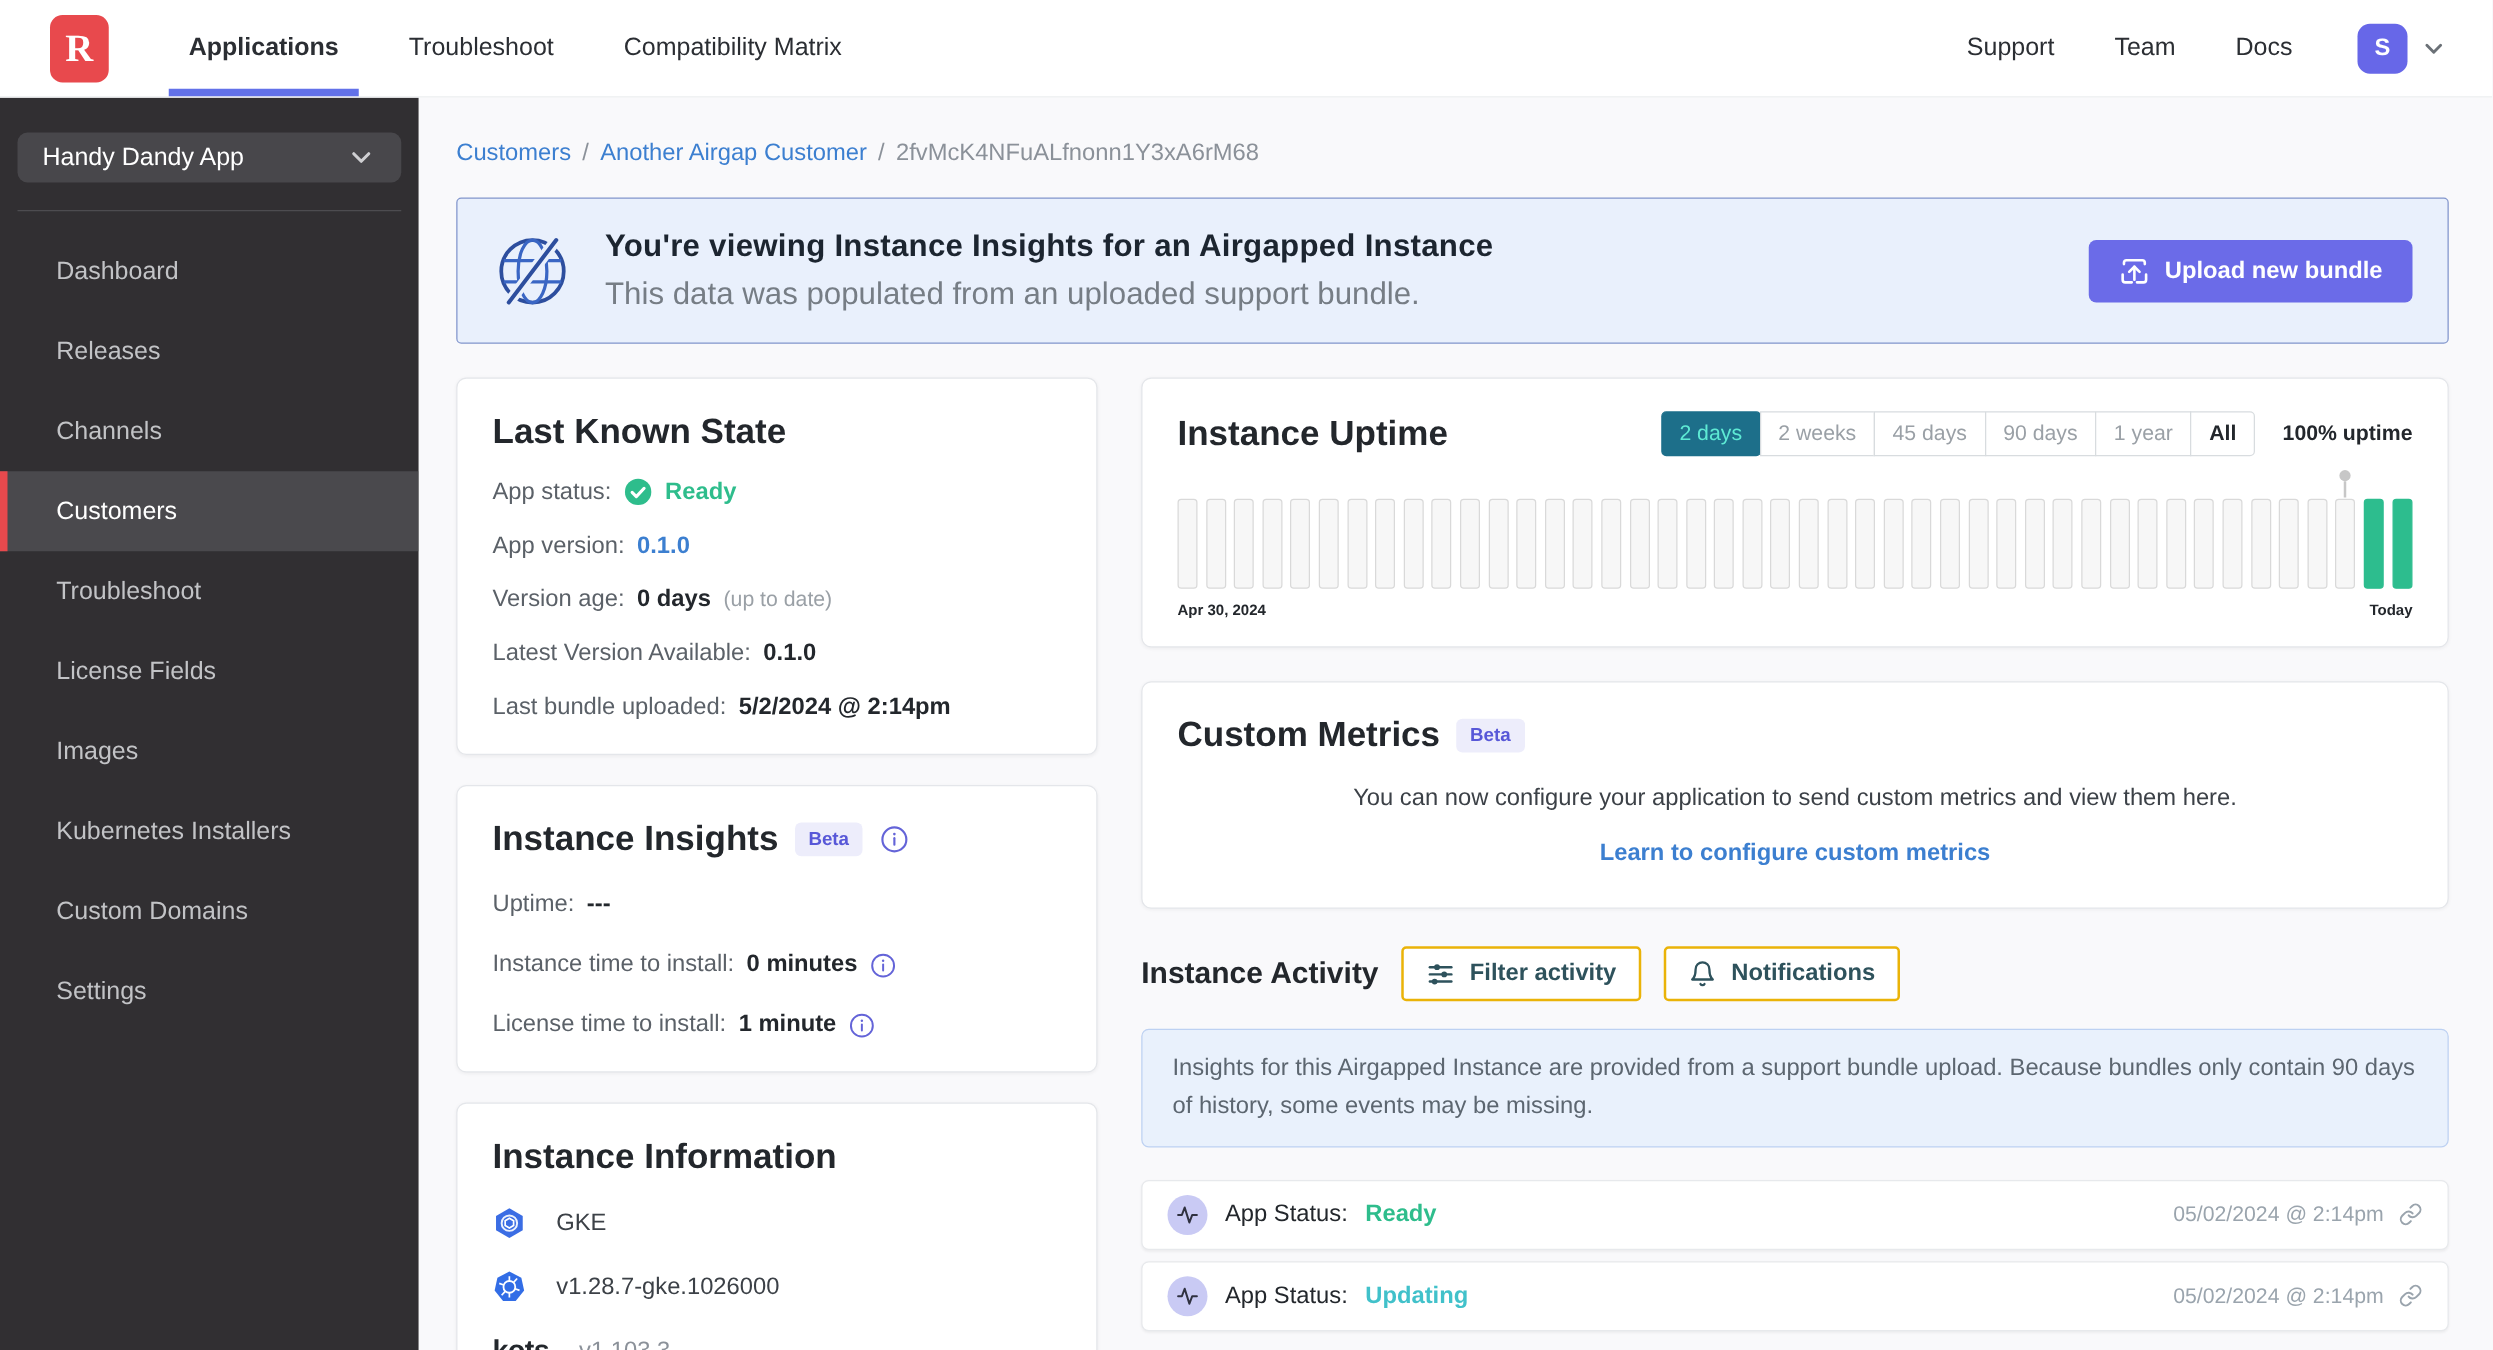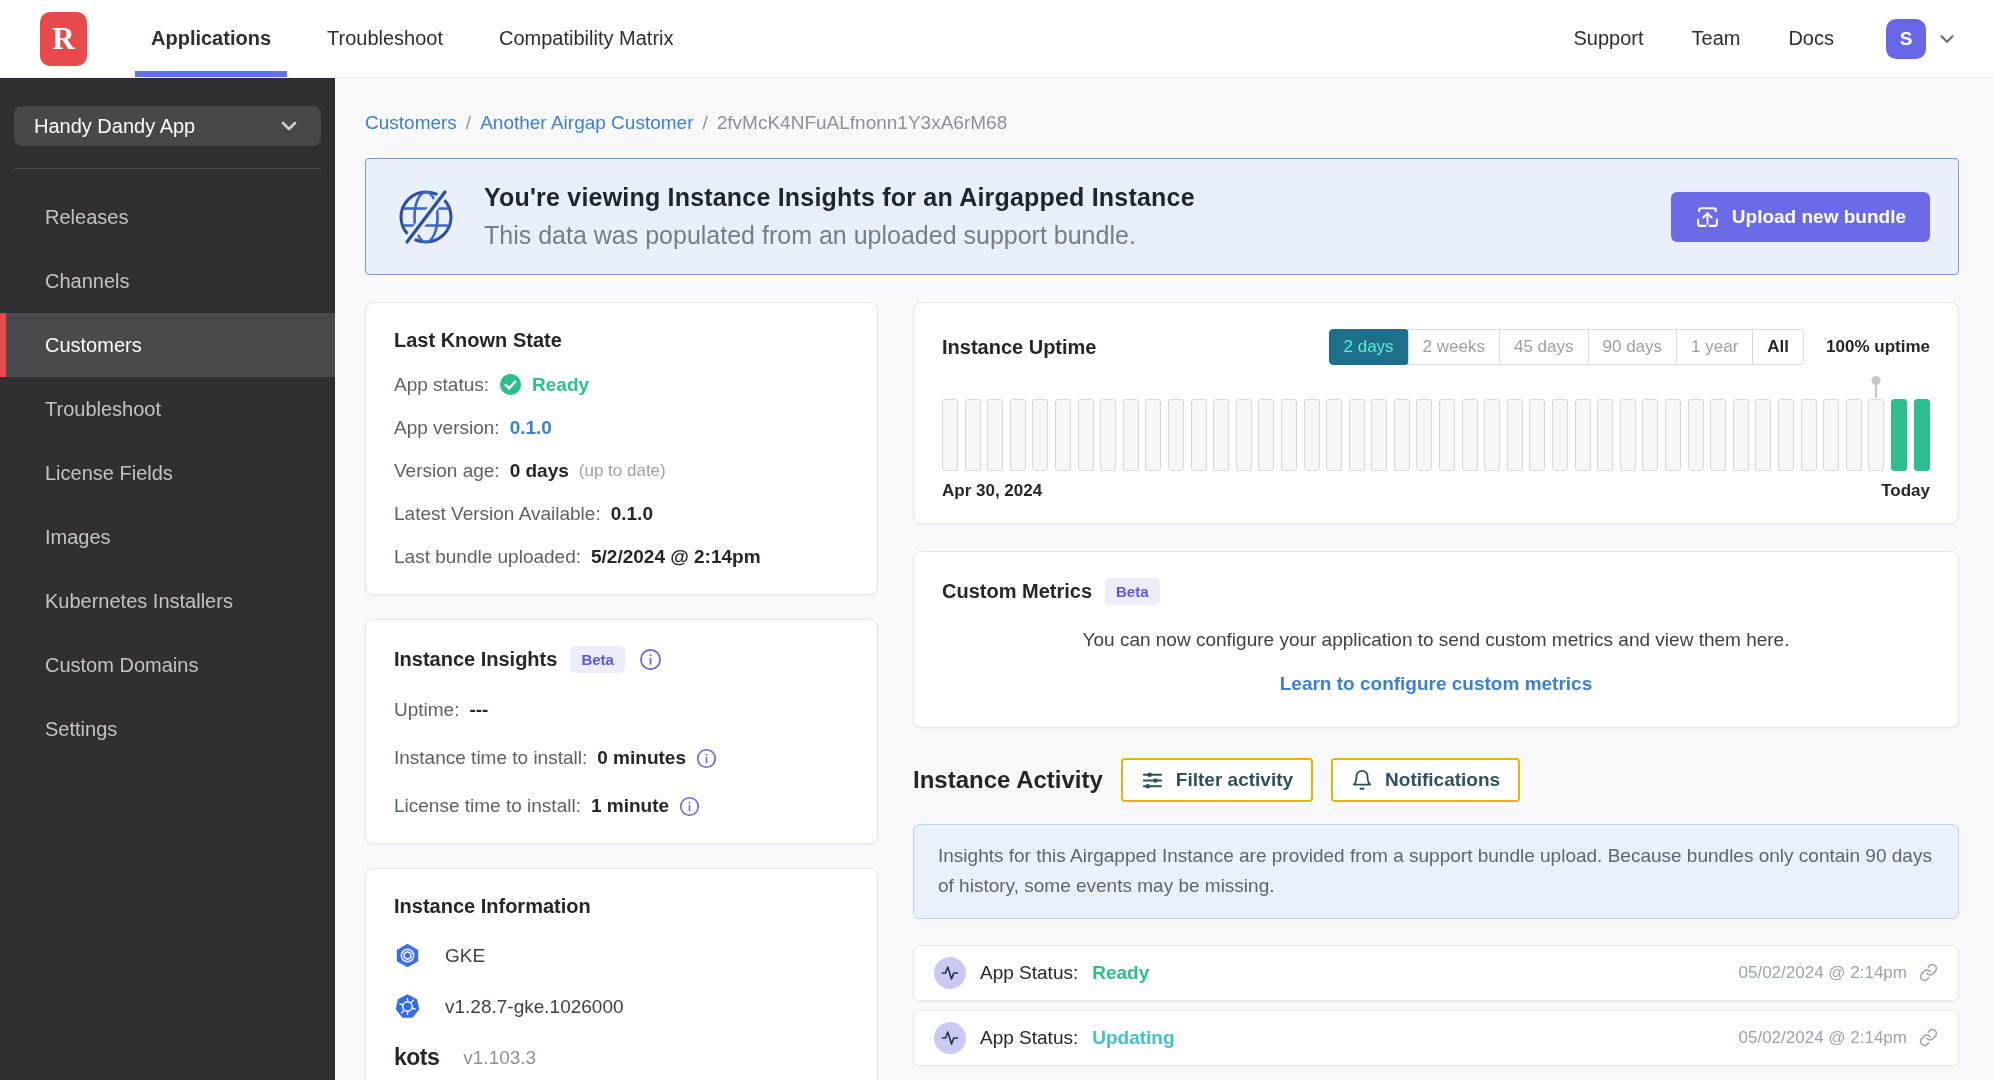--- a/index.html
+++ b/index.html
@@ -56,21 +56,21 @@
                 color:#fff; font-size:19px; font-weight:700; display:flex; align-items:center;
                 gap:12px; padding:0 24px; cursor:pointer; font-family:inherit; }
 
   .columns { display:flex; gap:35px; margin-top:27px; align-items:flex-start; }
   .col-left { width:513px; flex:none; display:flex; flex-direction:column; gap:24px; }
   .col-right { flex:1; min-width:0; display:flex; flex-direction:column; }
 
   .card { background:#fff; border:1px solid #e4e6ea; border-radius:8px;
           box-shadow:0 1px 3px rgba(0,0,0,.05); }
   .pad { padding:26px 28px; }
-  .card-title { font-size:20px; font-weight:700; color:#23272c; }
+  .card-title { font-size:28px; font-weight:700; color:#23272c; }
   .title-row { display:flex; align-items:center; }
 
   .kv-row { display:flex; align-items:center; margin-top:21px; font-size:19px;
             color:#5b6168; gap:10px; }
   .v-dark { color:#23272c; font-weight:700; }
   .v-link { color:#3c7fd0; font-weight:700; cursor:pointer; }
   .v-muted { color:#9aa0a6; font-size:17px; }
   .v-green { color:#2ebd8c; font-weight:700; }
 
   .badge-beta { background:#ededfb; color:#5858d8; font-size:15px; font-weight:700;
@@ -95,21 +95,21 @@
   .uptime-summary { margin-left:22px; font-size:17px; font-weight:700; color:#23272c;
                     white-space:nowrap; }
   .bars { display:flex; justify-content:space-between; margin-top:34px; height:72px; }
   .bar { width:16px; border:1.5px solid #d9d9d9; background:#f7f7f7; border-radius:3px;
          position:relative; }
   .bar.up { background:#2dbd8e; border-color:#2dbd8e; }
   .bar.marker::before { content:""; position:absolute; left:50%; transform:translateX(-50%);
                         top:-15px; width:2px; height:13px; background:#c7c7c7; }
   .bar.marker::after { content:""; position:absolute; left:50%; transform:translateX(-50%);
                        top:-24px; width:9px; height:9px; border-radius:50%; background:#c7c7c7; }
-  .bar-labels { display:flex; justify-content:space-between; margin-top:10px; font-size:17px;
+  .bar-labels { display:flex; justify-content:space-between; margin-top:10px; font-size:12px;
                 font-weight:700; color:#23272c; }
 
   
   .metrics-card { margin-top:27px; padding:26px 28px 32px; }
   .metrics-body { text-align:center; margin-top:24px; font-size:19px; color:#3c4147; }
   .metrics-link { display:block; text-align:center; margin-top:22px; font-size:19px;
                   font-weight:700; color:#3c7fd0; cursor:pointer; }
 
   
   .activity-head { display:flex; align-items:center; margin-top:30px; gap:18px; }
@@ -160,20 +160,21 @@
     <div class="app-selector">
       <span>Handy Dandy App</span>
       <span class="chev">
         <svg width="24" height="24" viewBox="0 0 24 24" fill="none" stroke="#cfcfd2" stroke-width="2.5" stroke-linecap="round" stroke-linejoin="round">
           <polyline points="6 9 12 15 18 9"></polyline>
           </svg>
       </span>
     </div>
     <div class="sidebar-divider"></div>
     <div class="side-items">
+      <div class="side-item">Dashboard</div>
       <div class="side-item">Releases</div>
       <div class="side-item">Channels</div>
       <div class="side-item active">Customers</div>
       <div class="side-item">Troubleshoot</div>
       <div class="side-item">License Fields</div>
       <div class="side-item">Images</div>
       <div class="side-item">Kubernetes Installers</div>
       <div class="side-item">Custom Domains</div>
       <div class="side-item">Settings</div>
     </div>

